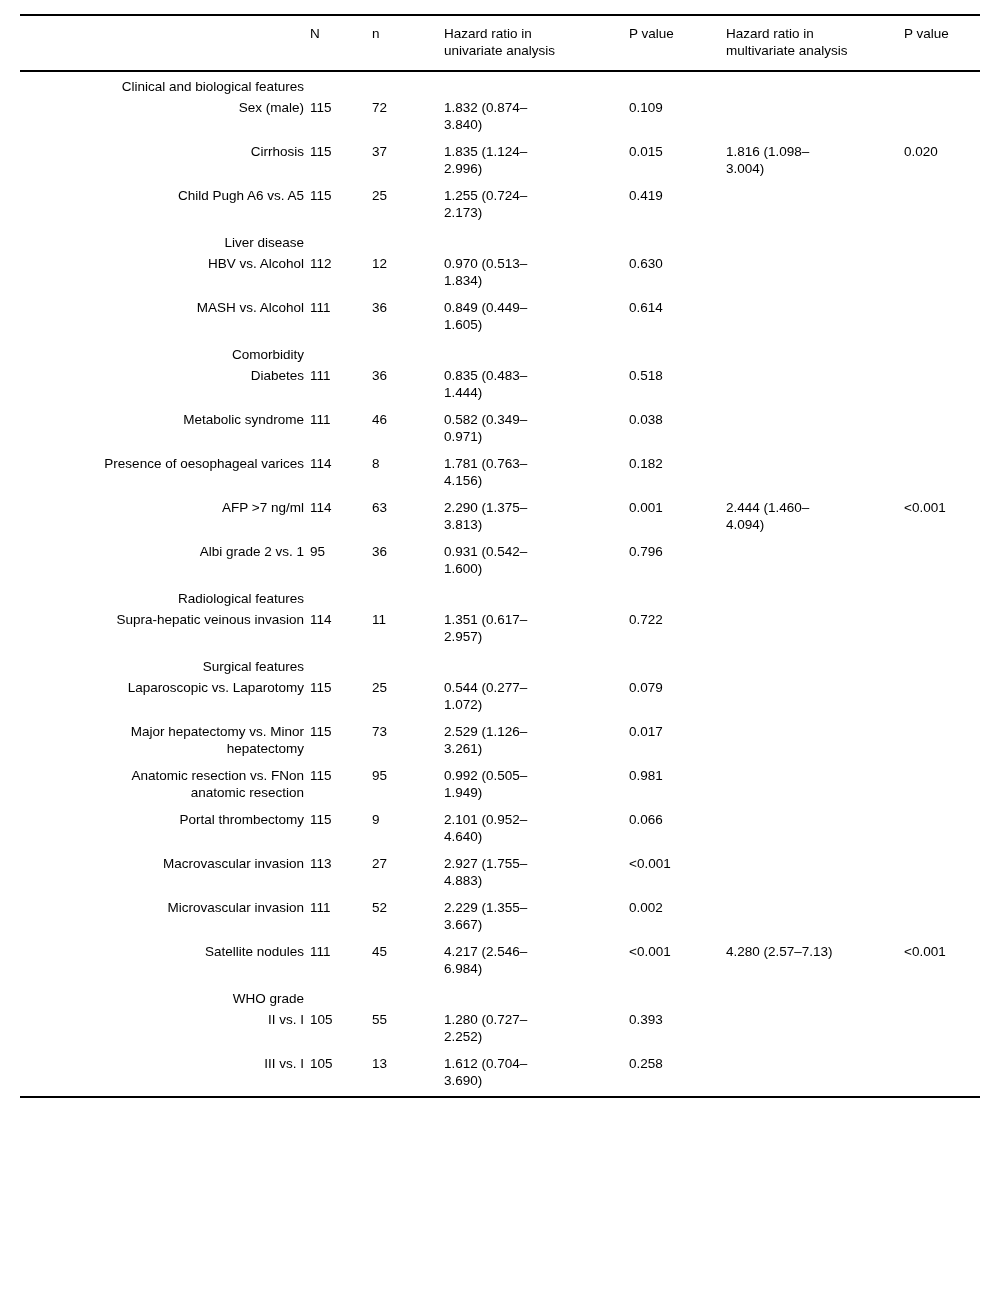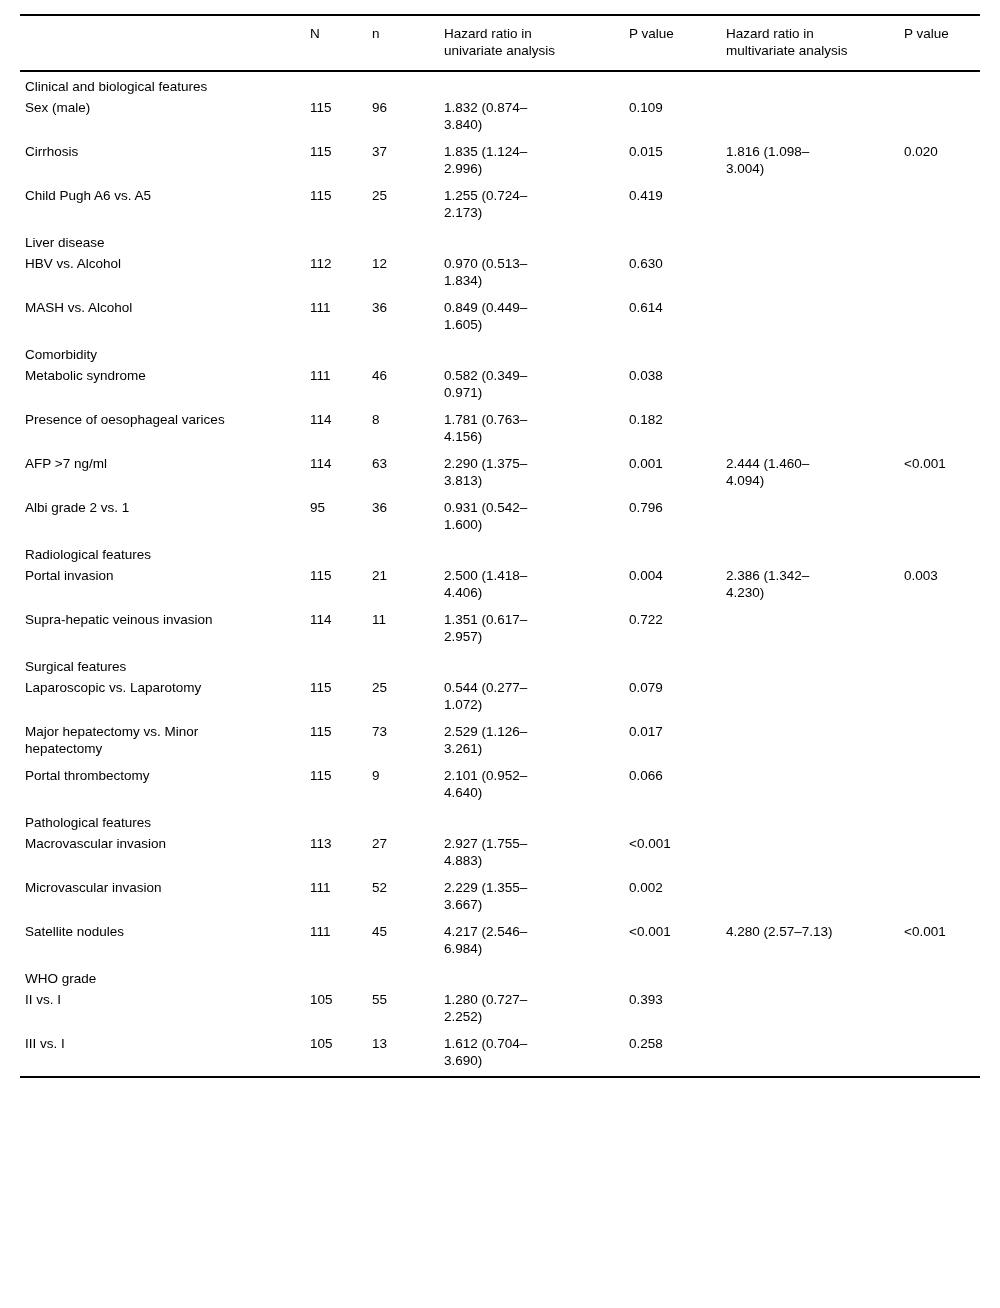--- a/index.html
+++ b/index.html
@@ -36,21 +36,21 @@
     padding: 9px 6px 11px 0;
     white-space: pre-line;
   }
   thead th:first-child { padding-left: 5px; }
   tbody td {
     vertical-align: top;
     padding: 3px 6px 7px 0;
     white-space: pre-line;
     overflow-wrap: break-word;
   }
-  tbody td:first-child { padding-left: 5px; }
+  tbody td:first-child { padding-left: 5px; text-align: right; }
   tbody tr.section td { padding: 6px 6px 1px 0; }
   tbody tr.section td:first-child { padding-left: 5px; }
 </style>
 </head>
 <body>
 
 <div class="page">
   <table class="hr-table">
     <colgroup>
       <col class="c-feature">
@@ -80,21 +80,21 @@
           <td></td>
           <td></td>
           <td></td>
           <td></td>
           <td></td>
           <td></td>
         </tr>
         <tr>
           <td>Sex (male)</td>
           <td>115</td>
-          <td>96</td>
+          <td>72</td>
           <td>1.832 (0.874–
 3.840)</td>
           <td>0.109</td>
           <td></td>
           <td></td>
         </tr>
         <tr>
           <td>Cirrhosis</td>
           <td>115</td>
           <td>37</td>
@@ -143,20 +143,30 @@
           <td>0.614</td>
           <td></td>
           <td></td>
         </tr>
         <tr class="section">
           <td>Comorbidity</td>
           <td></td>
           <td></td>
           <td></td>
           <td></td>
+          <td></td>
+          <td></td>
+        </tr>
+        <tr>
+          <td>Diabetes</td>
+          <td>111</td>
+          <td>36</td>
+          <td>0.835 (0.483–
+1.444)</td>
+          <td>0.518</td>
           <td></td>
           <td></td>
         </tr>
         <tr>
           <td>Metabolic syndrome</td>
           <td>111</td>
           <td>46</td>
           <td>0.582 (0.349–
 0.971)</td>
           <td>0.038</td>
@@ -197,31 +207,20 @@
         <tr class="section">
           <td>Radiological features</td>
           <td></td>
           <td></td>
           <td></td>
           <td></td>
           <td></td>
           <td></td>
         </tr>
         <tr>
-          <td>Portal invasion</td>
-          <td>115</td>
-          <td>21</td>
-          <td>2.500 (1.418–
-4.406)</td>
-          <td>0.004</td>
-          <td>2.386 (1.342–
-4.230)</td>
-          <td>0.003</td>
-        </tr>
-        <tr>
           <td>Supra-hepatic veinous invasion</td>
           <td>114</td>
           <td>11</td>
           <td>1.351 (0.617–
 2.957)</td>
           <td>0.722</td>
           <td></td>
           <td></td>
         </tr>
         <tr class="section">
@@ -248,35 +247,37 @@
 hepatectomy</td>
           <td>115</td>
           <td>73</td>
           <td>2.529 (1.126–
 3.261)</td>
           <td>0.017</td>
           <td></td>
           <td></td>
         </tr>
         <tr>
+          <td>Anatomic resection vs. FNon
+anatomic resection</td>
+          <td>115</td>
+          <td>95</td>
+          <td>0.992 (0.505–
+1.949)</td>
+          <td>0.981</td>
+          <td></td>
+          <td></td>
+        </tr>
+        <tr>
           <td>Portal thrombectomy</td>
           <td>115</td>
           <td>9</td>
           <td>2.101 (0.952–
 4.640)</td>
           <td>0.066</td>
-          <td></td>
-          <td></td>
-        </tr>
-        <tr class="section">
-          <td>Pathological features</td>
-          <td></td>
-          <td></td>
-          <td></td>
-          <td></td>
           <td></td>
           <td></td>
         </tr>
         <tr>
           <td>Macrovascular invasion</td>
           <td>113</td>
           <td>27</td>
           <td>2.927 (1.755–
 4.883)</td>
           <td>&lt;0.001</td>

